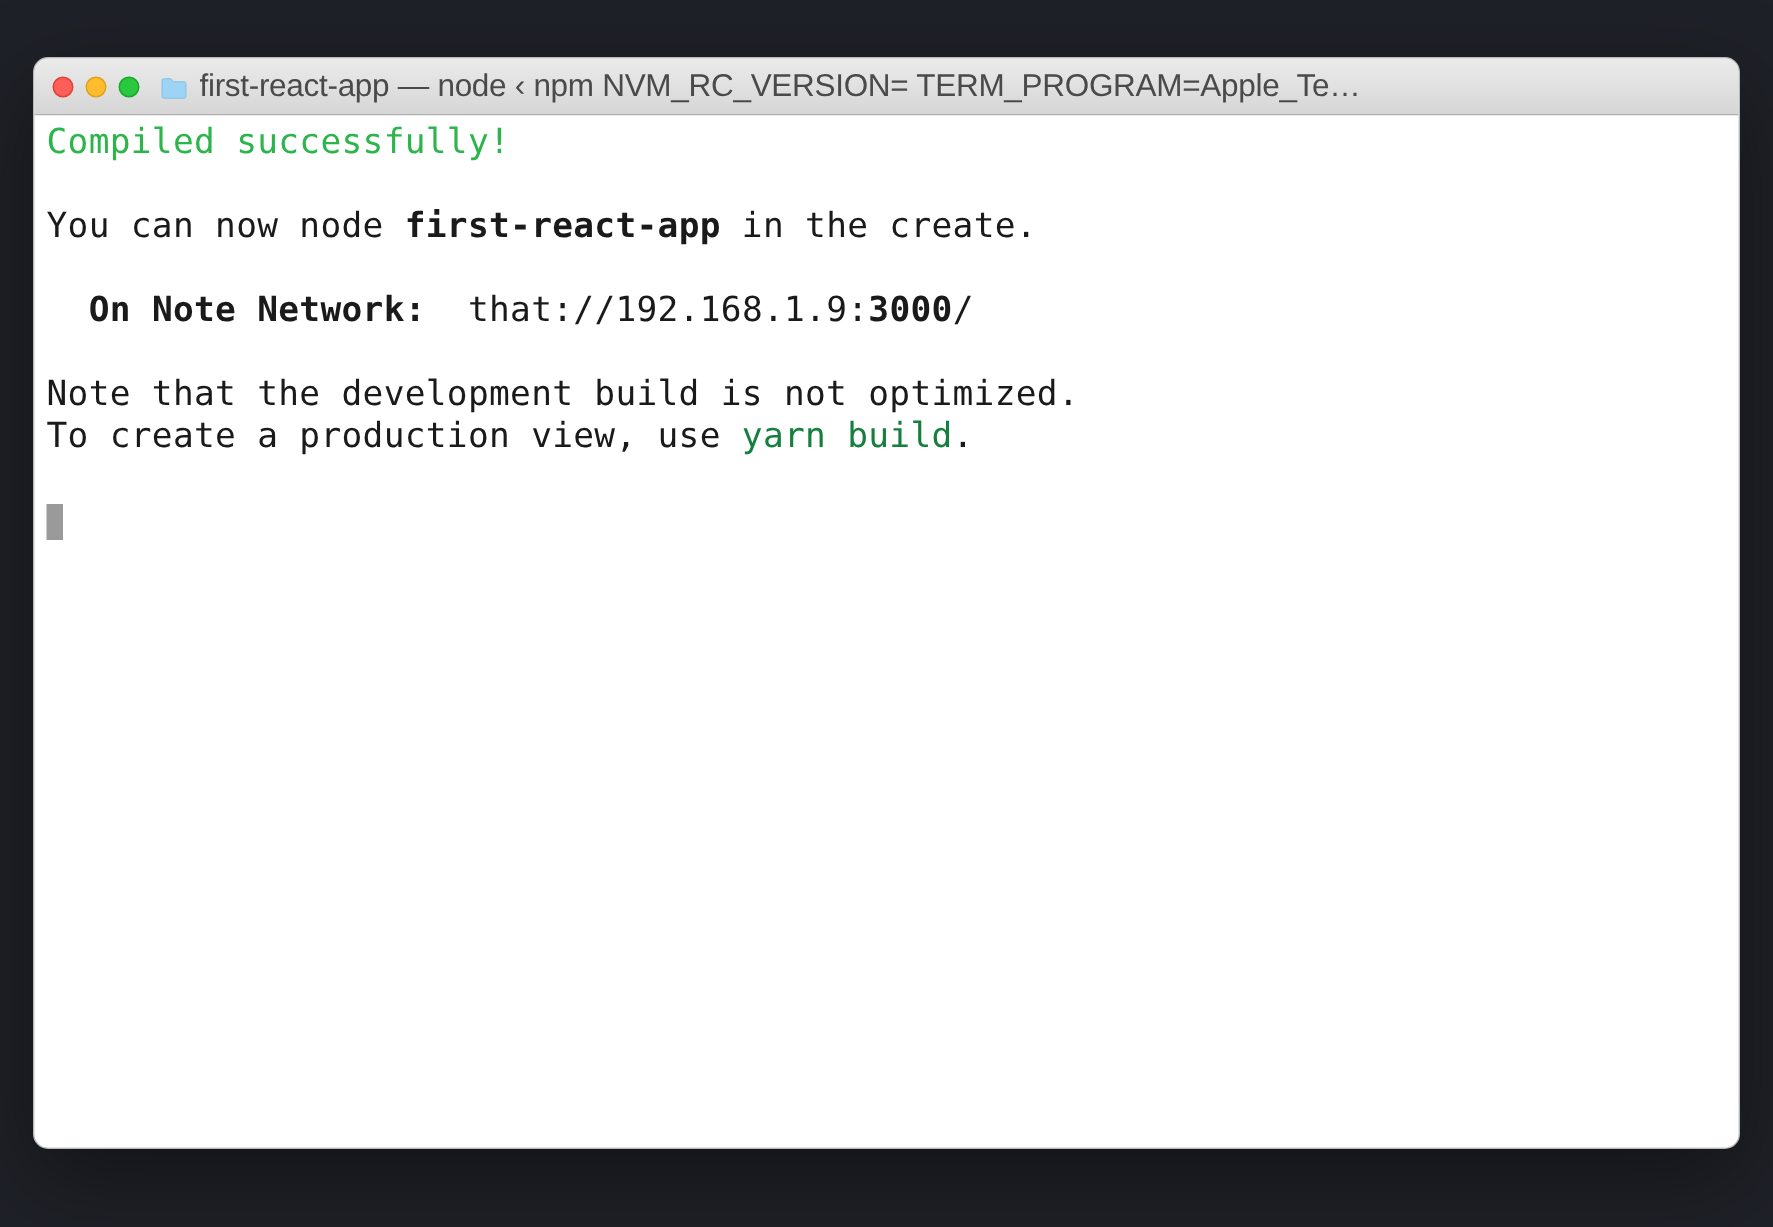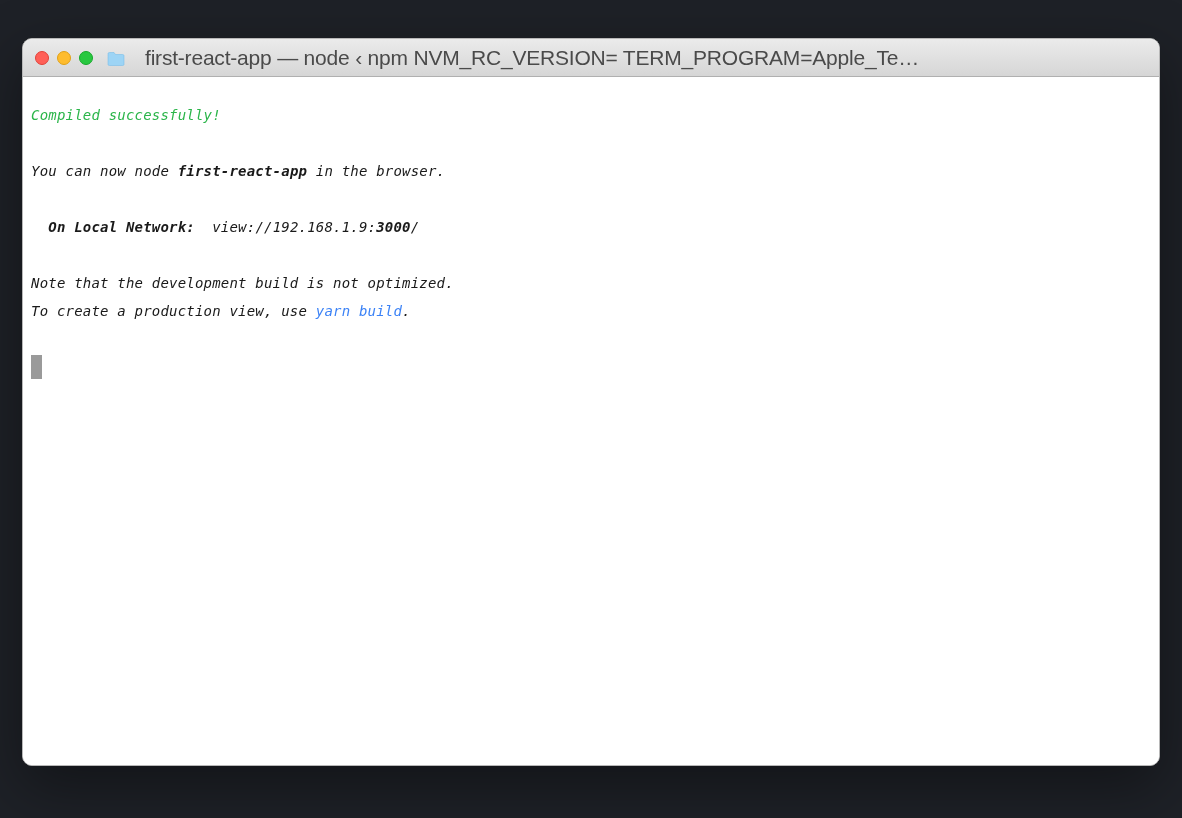--- a/index.html
+++ b/index.html
@@ -54,35 +54,33 @@
     }
     .title-text {
       font-family: -apple-system, BlinkMacSystemFont, 'Segoe UI', sans-serif;
       font-size: 21px;
       color: #4a4a4a;
       white-space: nowrap;
       overflow: hidden;
       text-overflow: ellipsis;
       flex: 1;
       letter-spacing: -0.2px;
-      margin-left: 12px;
     }
     .terminal-body {
       flex: 1;
       background: #ffffff;
-      padding: 24px 8px;
-      font-size: 14px;
+      padding: 4px 8px;
+      font-size: 23px;
       line-height: 28px;
       color: #1a1a1a;
       overflow: hidden;
-      font-style: italic;
     }
     .line { white-space: pre; font-family: 'SF Mono','Monaco','Menlo','Consolas',monospace; letter-spacing: 0.2px; }
     .green { color: #2bb54a; }
-    .cyan { color: #3b82f6; }
+    .cyan { color: #15803d; }
     .bold { font-weight: 700; }
     .cursor {
       display: inline-block;
       width: 11px;
       height: 24px;
       background: #9a9a9a;
       vertical-align: text-bottom;
       margin-top: 2px;
     }
   </style>
@@ -100,22 +98,22 @@
       <svg viewBox="0 0 18 14" width="18" height="14">
         <path d="M1 2 C1 1 1.5 0.5 2.5 0.5 L7 0.5 L8.5 2.5 L15.5 2.5 C16.5 2.5 17 3 17 4 L17 12 C17 13 16.5 13.5 15.5 13.5 L2.5 13.5 C1.5 13.5 1 13 1 12 Z" fill="#9dd4f5" stroke="#6db8e8" stroke-width="0.5"></path>
       </svg>
     </span>
     <div class="title-text">first-react-app — node ‹ npm NVM_RC_VERSION= TERM_PROGRAM=Apple_Te…</div>
   </div>
 
   <div class="terminal-body">
     <div class="line"><span class="green">Compiled successfully!</span></div>
     <div class="line">&nbsp;</div>
-    <div class="line"><span>You can now node </span><span class="bold">first-react-app</span><span> in the browser.</span></div>
+    <div class="line"><span>You can now node </span><span class="bold">first-react-app</span><span> in the create.</span></div>
     <div class="line">&nbsp;</div>
-    <div class="line">  <span class="bold">On Local Network:</span><span>  </span><span>view://192.168.1.9:</span><span class="bold">3000</span><span>/</span></div>
+    <div class="line">  <span class="bold">On Note Network:</span><span>  </span><span>that://192.168.1.9:</span><span class="bold">3000</span><span>/</span></div>
     <div class="line">&nbsp;</div>
     <div class="line">Note that the development build is not optimized.</div>
     <div class="line"><span>To create a production view, use </span><span class="cyan">yarn build</span><span>.</span></div>
     <div class="line">&nbsp;</div>
     <div class="line"><span class="cursor"></span></div>
   </div>
 </div>
 
 </body></html>

